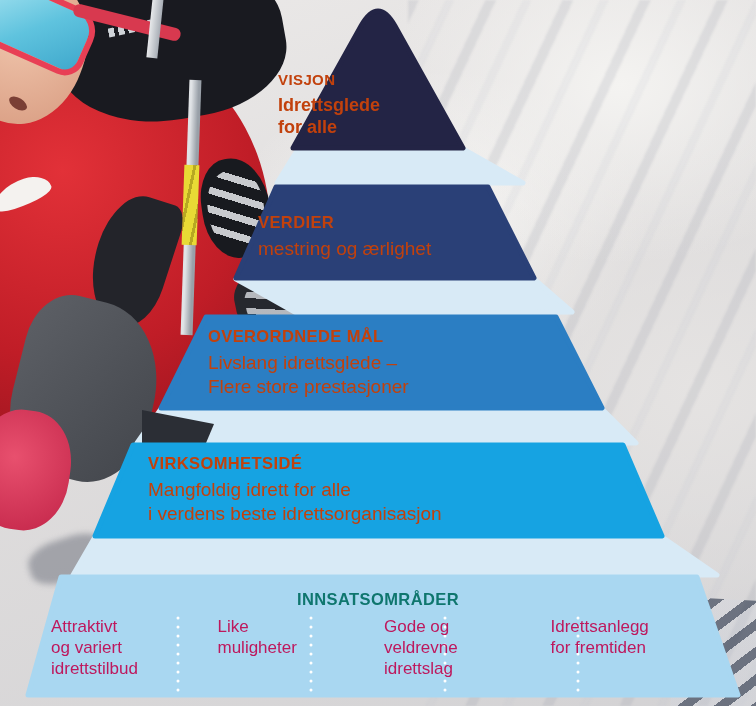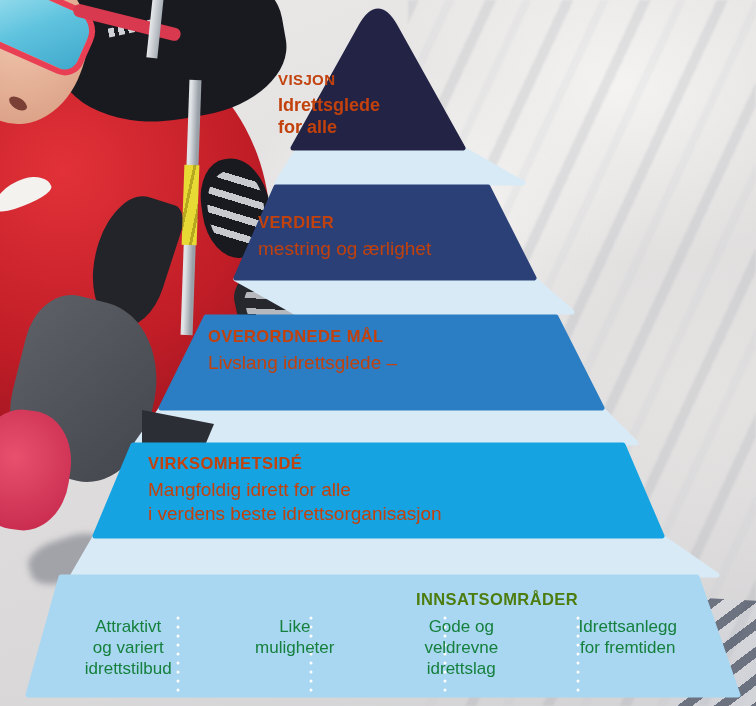--- a/index.html
+++ b/index.html
@@ -71,24 +71,24 @@
   .text-layer{position:absolute;inset:0;z-index:3;}
   .lvl{position:absolute;text-align:left;color:#c2410c;}
   .lvl h3{margin:0 0 4px 0;font-size:16.5px;font-weight:bold;letter-spacing:.4px;line-height:1.3;}
   .lvl p{margin:0;font-size:19px;line-height:24px;font-weight:400;}
   .lvl-visjon{left:278px;top:70px;width:200px;}
   .lvl-visjon h3{font-size:15px;}
   .lvl-visjon p{font-size:18px;line-height:22px;font-weight:bold;}
   .lvl-verdier{left:258px;top:212px;width:240px;}
   .lvl-maal{left:208px;top:326px;width:340px;}
   .lvl-virksomhet{left:148px;top:453px;width:460px;}
-  .lvl-innsats-heading{left:178px;top:590px;width:400px;text-align:right;
-    color:#4d7c0f;font-size:16.5px;font-weight:bold;letter-spacing:.4px;position:absolute;}
+  .lvl-innsats-heading{left:178px;top:590px;width:400px;text-align:center;
+    color:#0f766e;font-size:16.5px;font-weight:bold;letter-spacing:.4px;position:absolute;}
   .focus-row{position:absolute;left:45px;top:616px;width:666px;display:flex;}
-  .focus-item{flex:1 1 0;text-align:center;color:#15803d;font-size:17px;
+  .focus-item{flex:1 1 0;text-align:left;color:#be185d;font-size:17px;
     line-height:21px;white-space:pre-line;padding:0 6px;}
 </style>
 </head>
 <body>
 
 <div id="stage">
 
   <div class="photo">
     <div class="tracks"></div>
     <div class="jersey"></div>
@@ -143,20 +143,21 @@
     </div>
 
     <div class="lvl lvl-verdier">
       <h3>VERDIER</h3>
       <p>mestring og ærlighet</p>
     </div>
 
     <div class="lvl lvl-maal">
       <h3>OVERORDNEDE MÅL</h3>
       <p>Livslang idrettsglede –</p>
+      <p>Flere store prestasjoner</p>
     </div>
 
     <div class="lvl lvl-virksomhet">
       <h3>VIRKSOMHETSIDÉ</h3>
       <p>Mangfoldig idrett for alle</p>
       <p>i verdens beste idrettsorganisasjon</p>
     </div>
 
     <div class="lvl-innsats-heading">INNSATSOMRÅDER</div>
 

